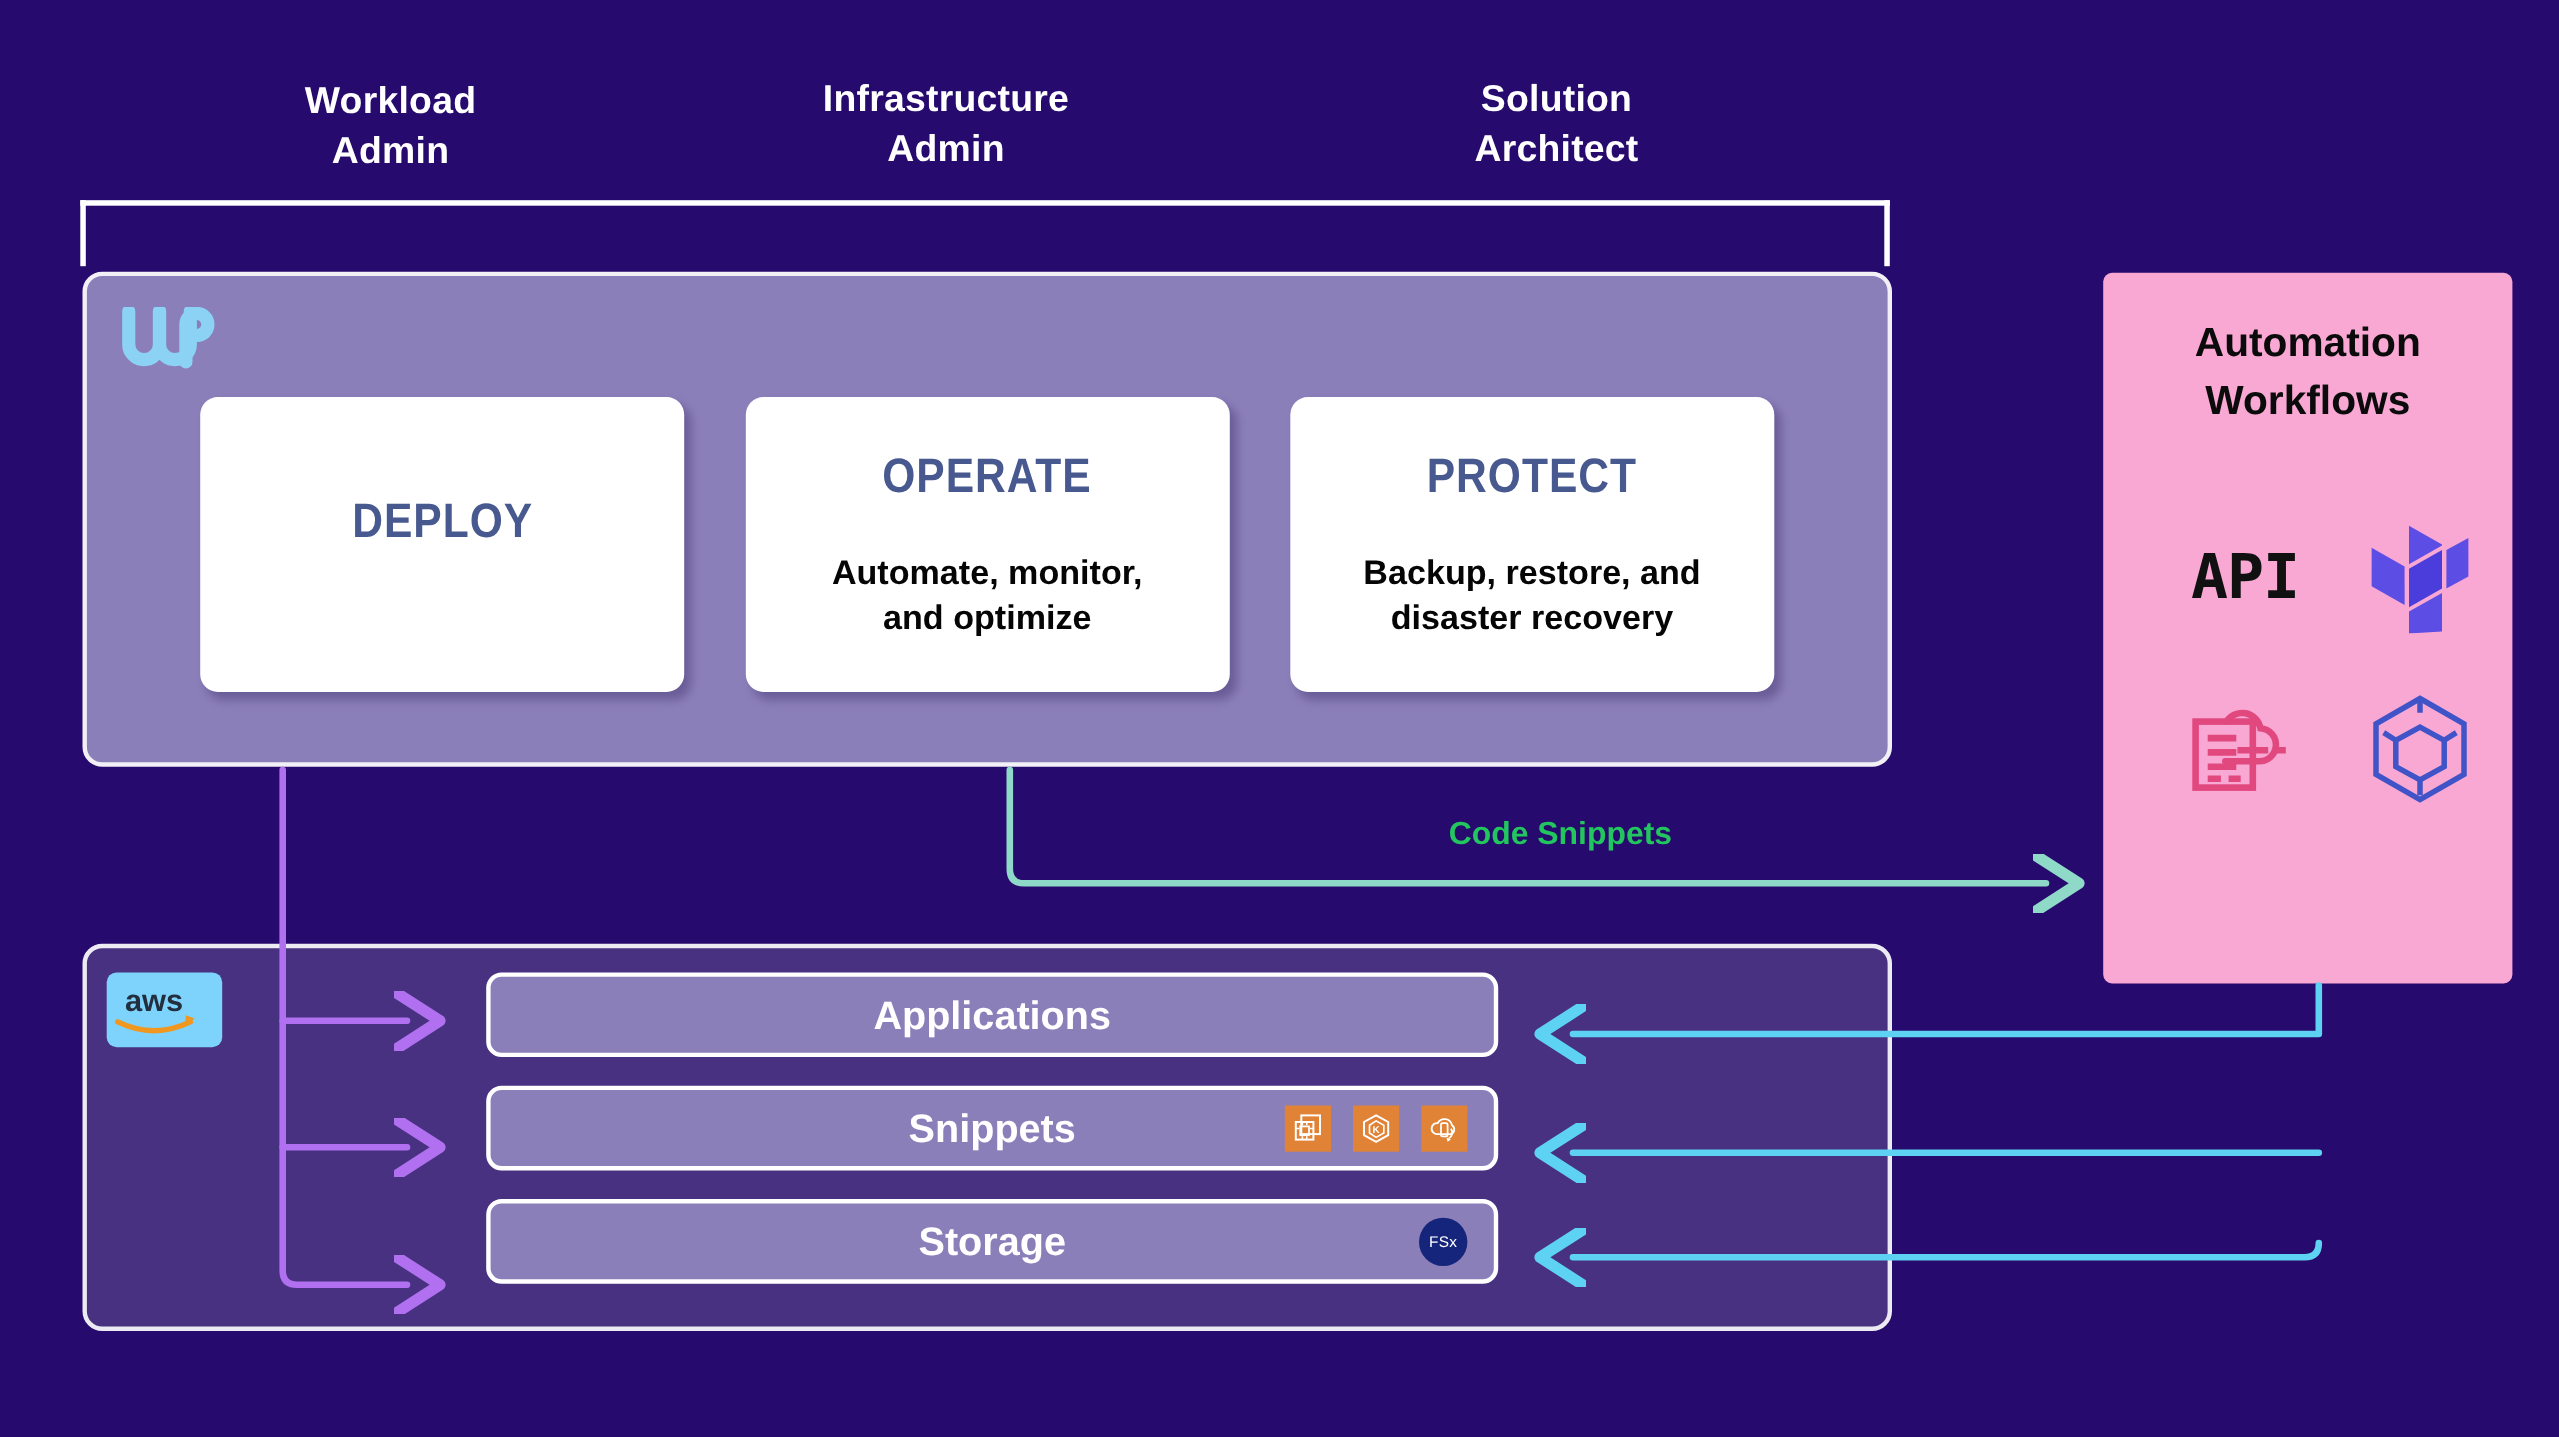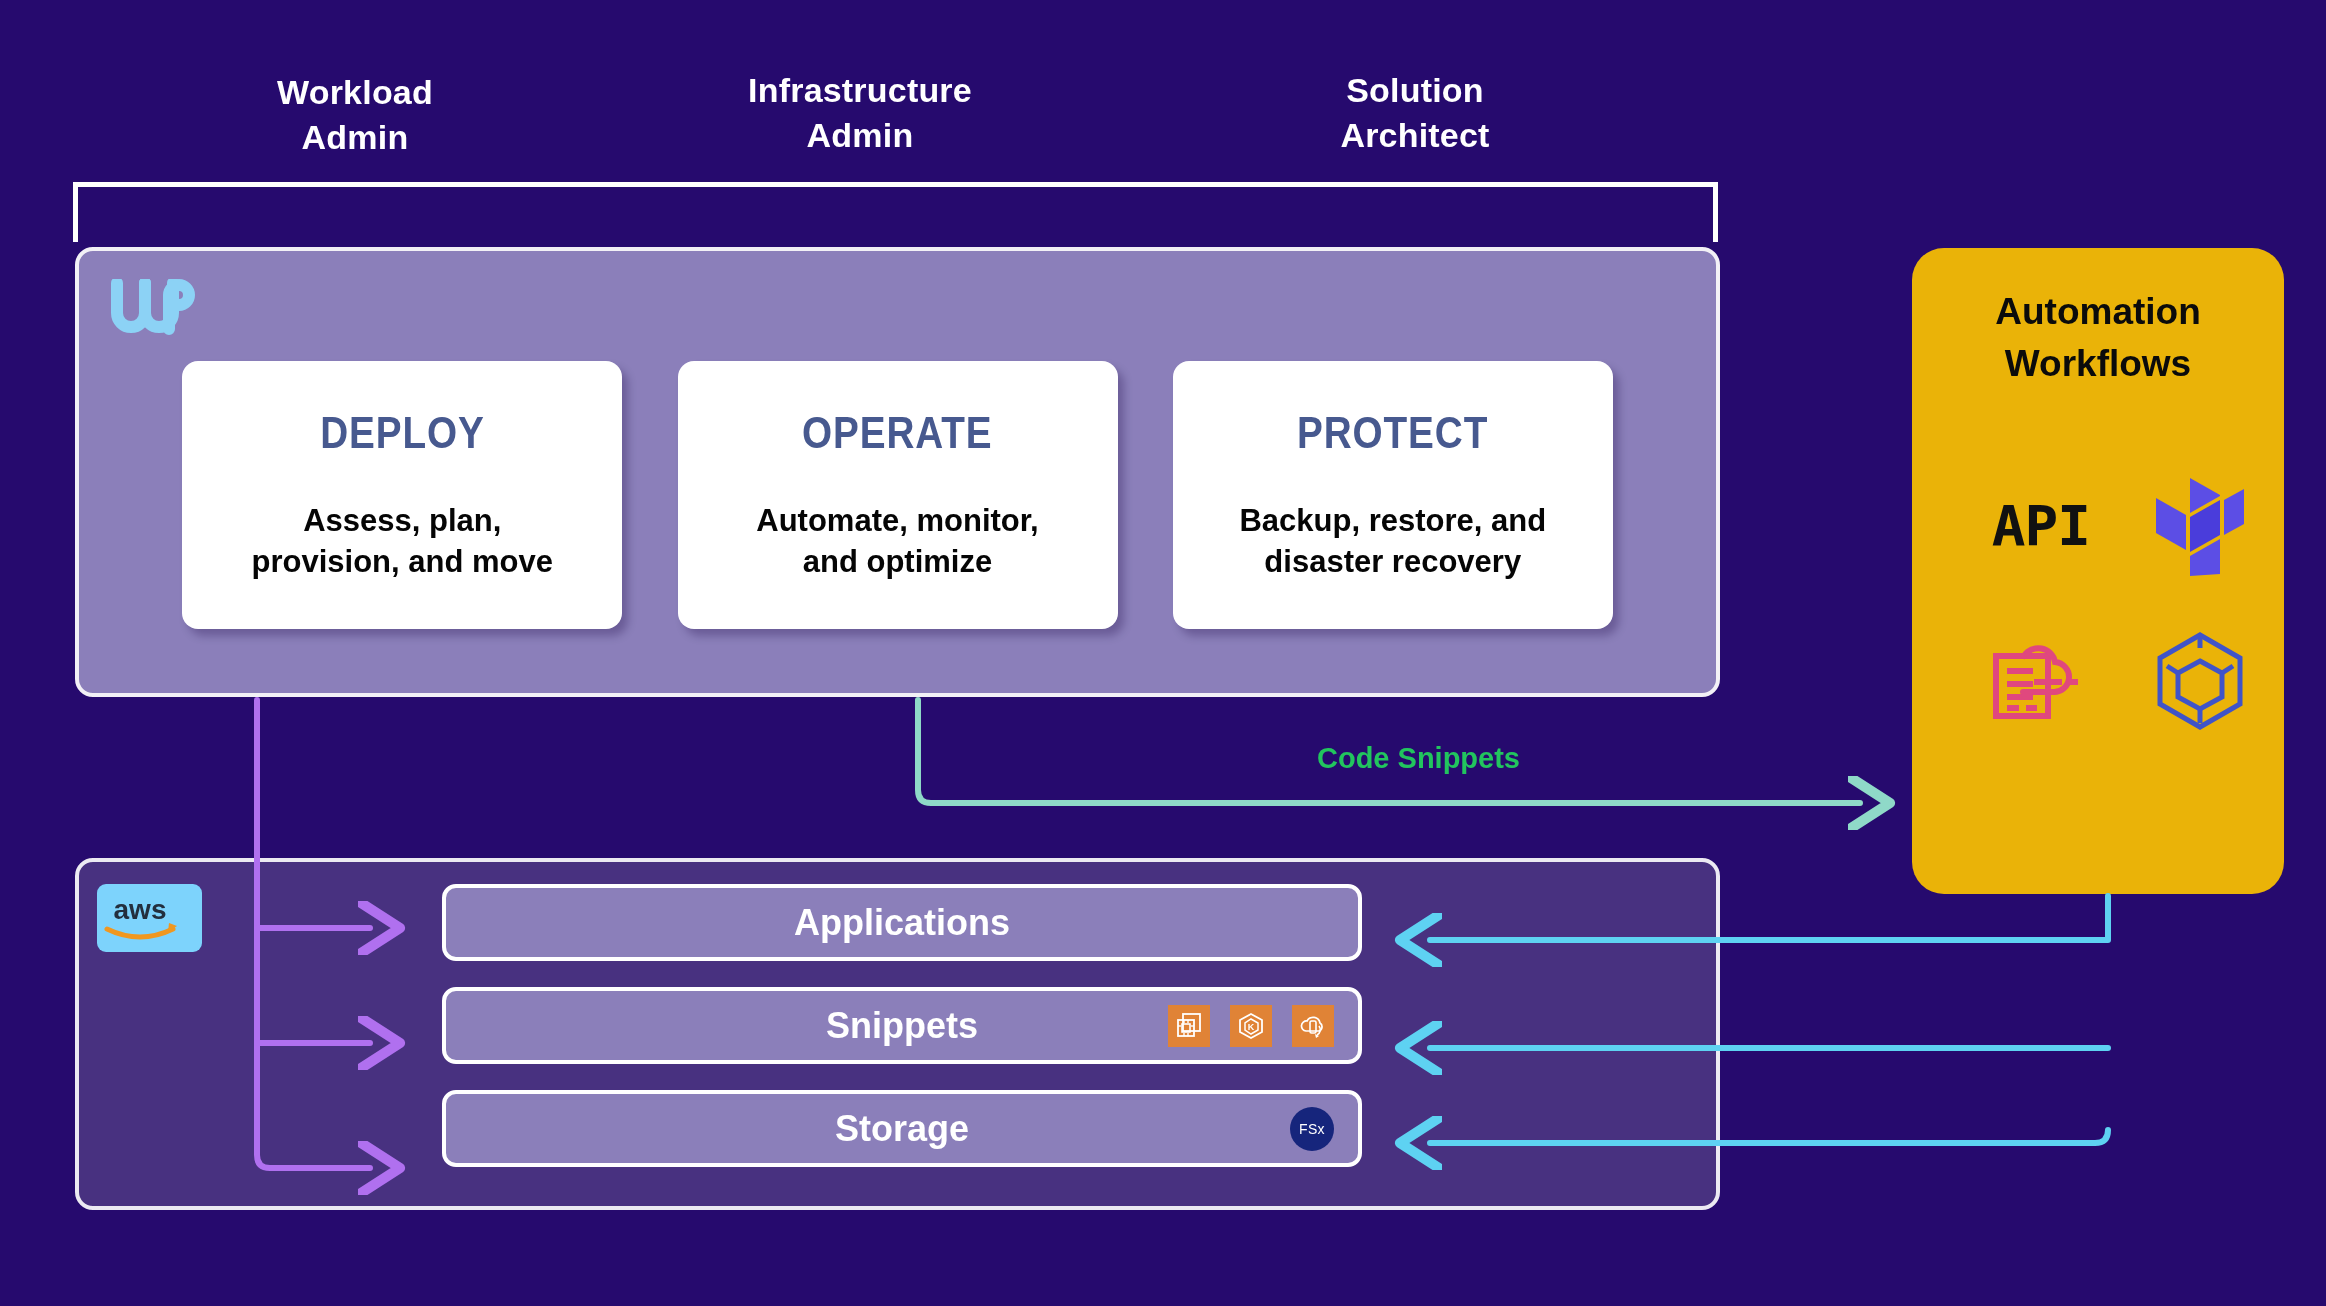--- a/index.html
+++ b/index.html
@@ -68,21 +68,21 @@
   }
   .card-desc{
     color:#050505;font-weight:bold;font-size:31px;line-height:41px;
     text-align:center;white-space:pre-line;
   }
 
   
   .aw-panel{
     position:absolute;
     left:1912px;top:248px;width:372px;height:646px;
-    background:#eab308;border-radius:32px;
+    background:#f9a8d4;border-radius:8px;
     box-sizing:border-box;padding-top:38px;
   }
   .aw-title{
     color:#0b0b0b;font-weight:bold;font-size:37px;line-height:52px;
     text-align:center;white-space:pre-line;
   }
   .aw-icons{
     position:absolute;left:0;top:200px;width:100%;
     display:flex;flex-wrap:wrap;justify-content:space-around;align-content:space-around;
     height:310px;box-sizing:border-box;padding:0 30px;
@@ -147,22 +147,20 @@
   <div class="wp-panel">
     <svg class="wp-logo" viewBox="0 0 86 62">
       <path d="M6 4 v30 a14 14 0 0 0 28 0 V4" fill="none" stroke="#8cd2f5" stroke-width="12" stroke-linecap="round"></path>
       <path d="M34 4 v30 a14 14 0 0 0 28 0 V4" fill="none" stroke="#8cd2f5" stroke-width="12" stroke-linecap="round"></path>
       <path d="M58 50 V16 a10 10 0 0 1 20 0 a10 10 0 0 1 -20 0" fill="none" stroke="#8cd2f5" stroke-width="12" stroke-linecap="round"></path>
     </svg>
 
     <div class="cards">
       <div class="card">
         <div class="card-title">DEPLOY</div>
-        <div class="card-desc">Assess, plan,
-provision, and move</div>
       </div>
       <div class="card">
         <div class="card-title">OPERATE</div>
         <div class="card-desc">Automate, monitor,
 and optimize</div>
       </div>
       <div class="card">
         <div class="card-title">PROTECT</div>
         <div class="card-desc">Backup, restore, and
 disaster recovery</div>

